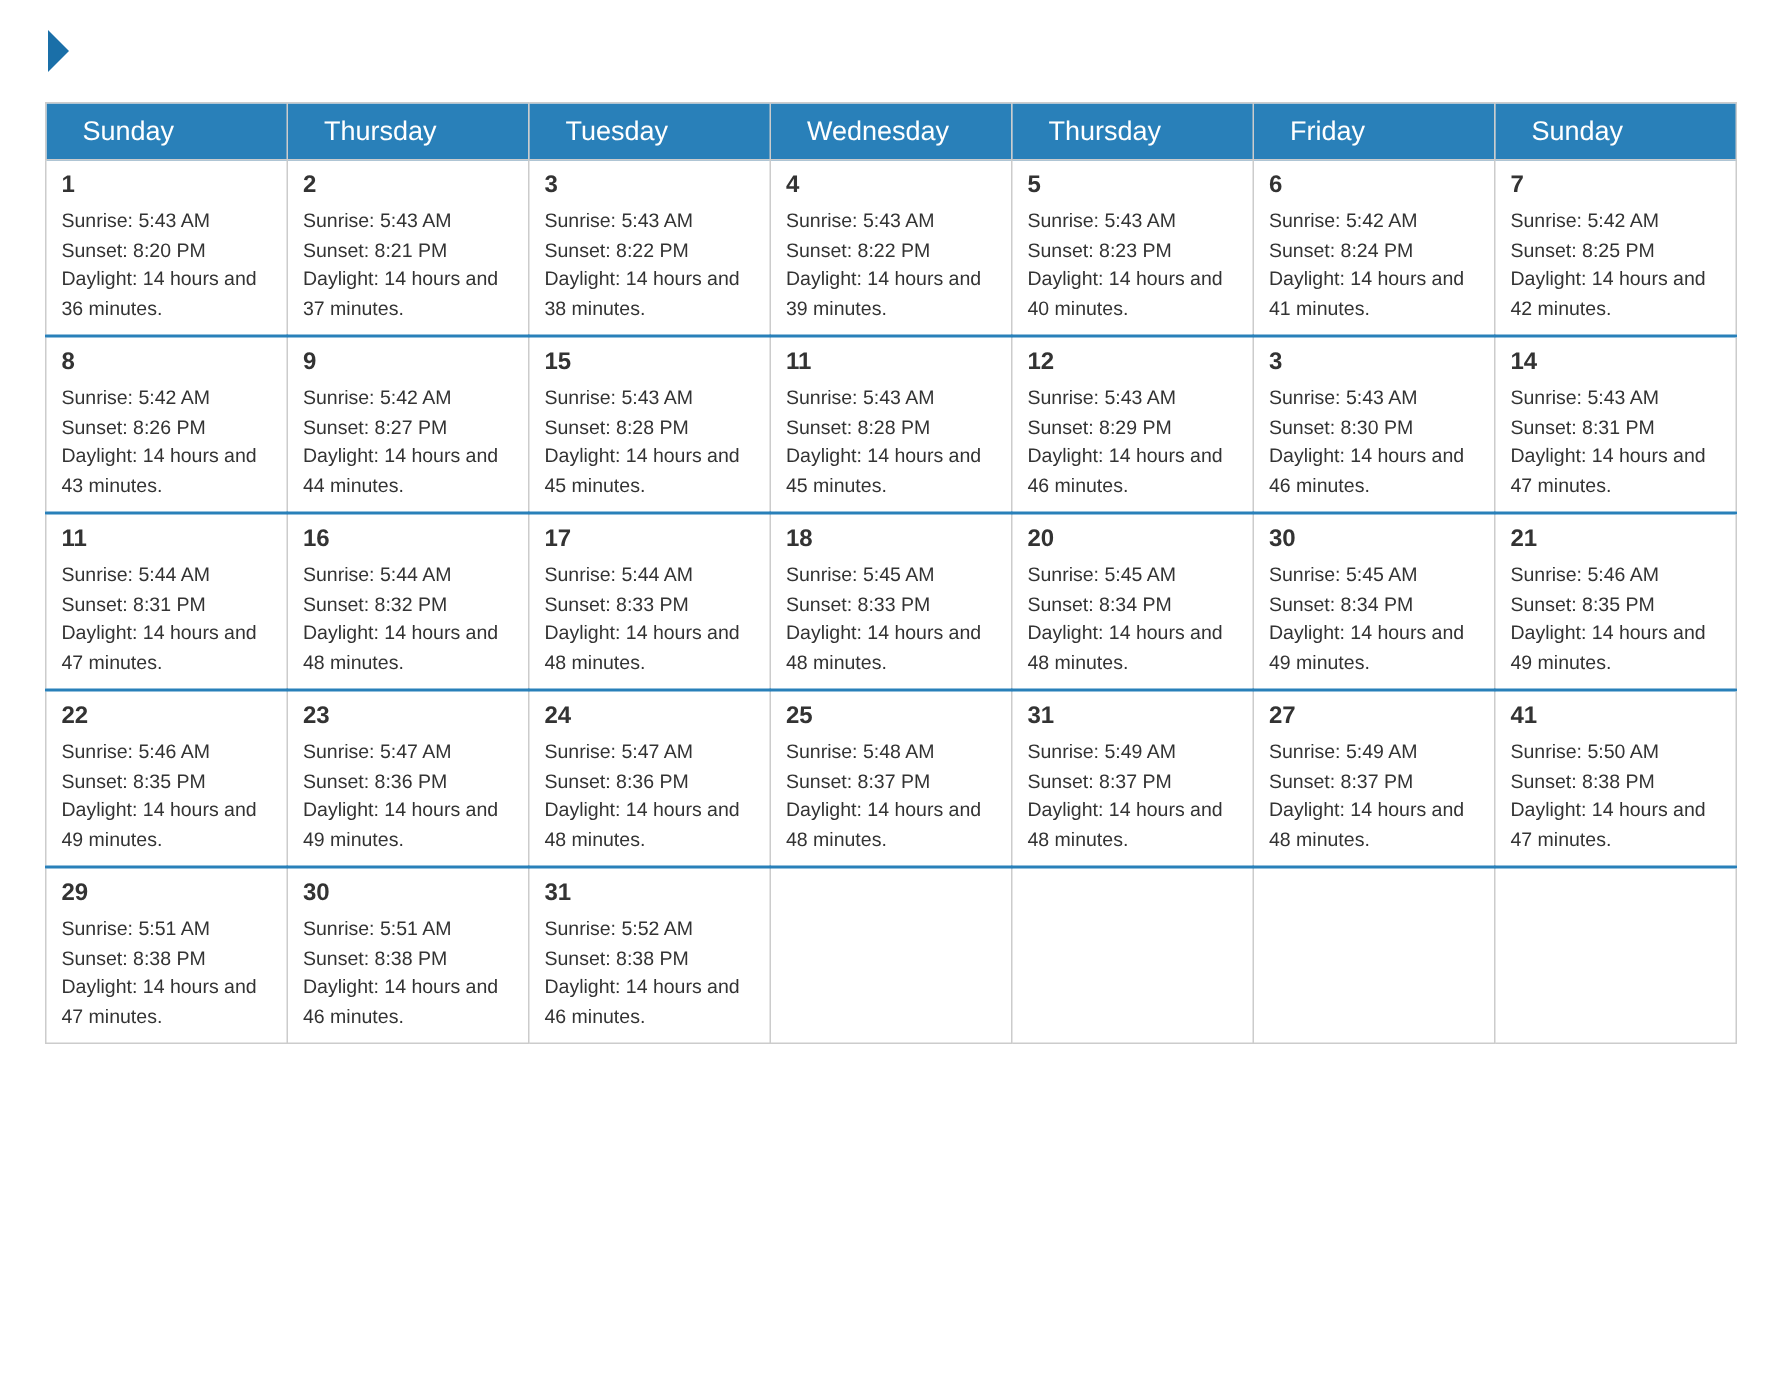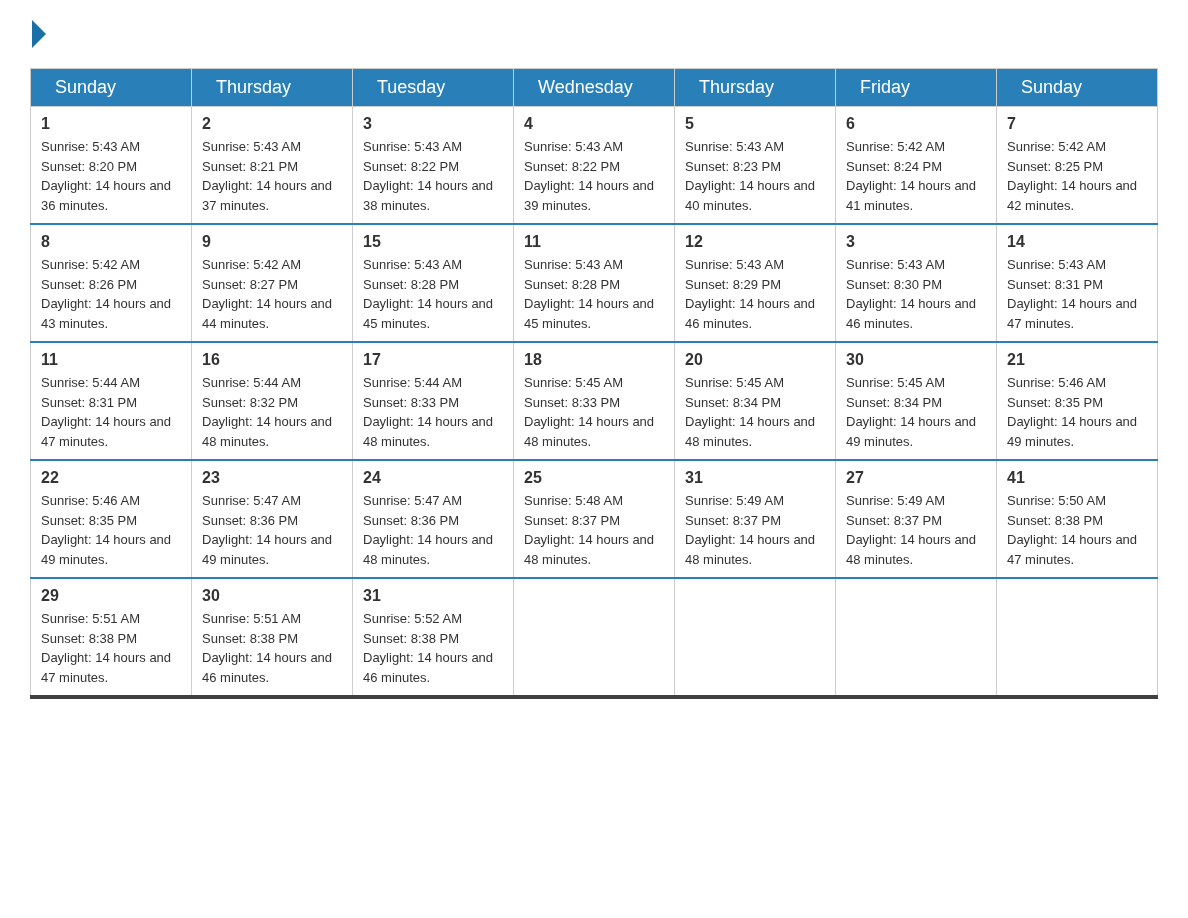--- a/index.html
+++ b/index.html
@@ -88,21 +88,21 @@
       display: block;
     }
     .calendar tbody tr td .day-info {
       font-size: 13px;
       line-height: 1.5;
     }
     .calendar tbody tr {
       border-bottom: 2px solid #2980b9;
     }
     .calendar tbody tr:last-child {
-      border-bottom: 4px solid #404040;
+      border-bottom: 1px solid #404040;
     }
     .empty-cell {
       background: #fff;
     }
   </style>
 </head>
 <body>
 
 <div class="header">
   <div class="logo">

